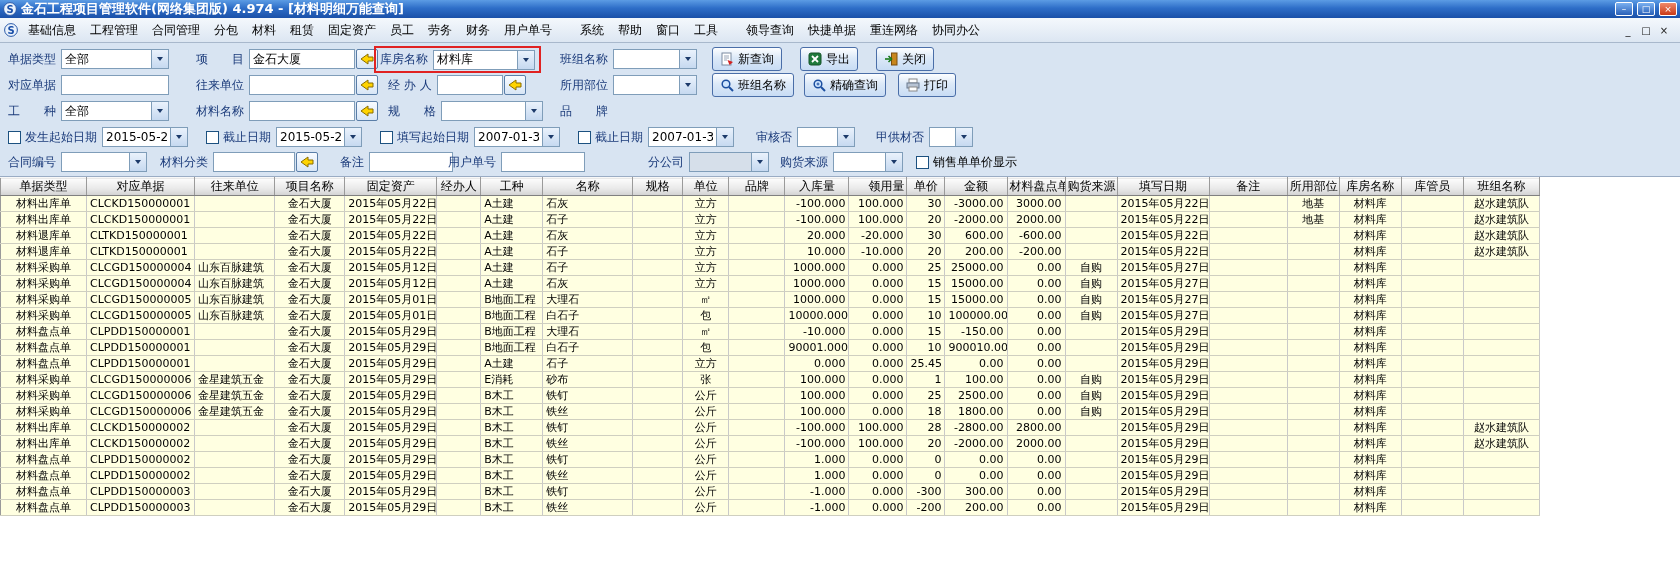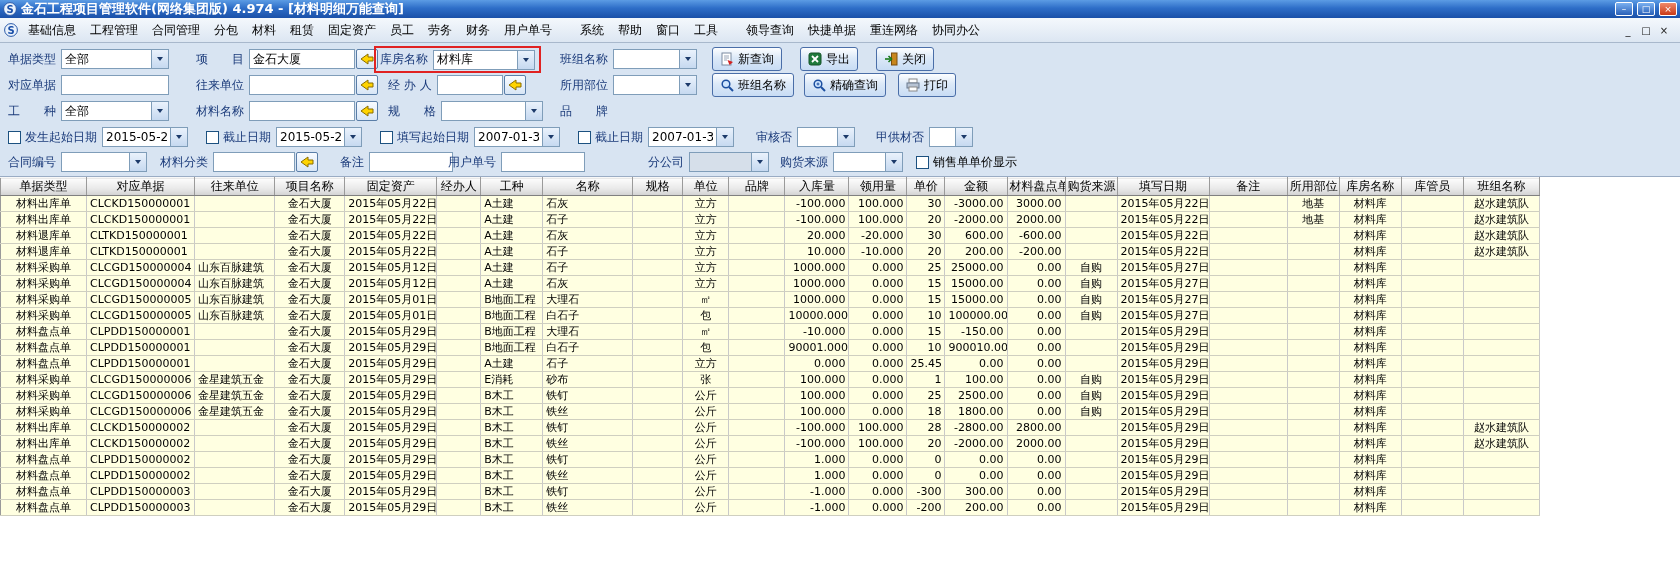--- a/index.html
+++ b/index.html
@@ -366,21 +366,21 @@
           <th style="width: 80px;">往来单位</th>
           <th style="width: 70px;">项目名称</th>
           <th style="width: 92px;">固定资产</th>
           <th style="width: 44px;">经办人</th>
           <th style="width: 62px;">工种</th>
           <th style="width: 90px;">名称</th>
           <th style="width: 50px;">规格</th>
           <th style="width: 46px;">单位</th>
           <th style="width: 56px;">品牌</th>
           <th style="width: 64px;">入库量</th>
-          <th style="width: 58px;">领用量</th>
+          <th style="width: 58px; text-align: right;">领用量</th>
           <th style="width: 38px;">单价</th>
           <th style="width: 62px;">金额</th>
           <th style="width: 58px;">材料盘点单</th>
           <th style="width: 52px;">购货来源</th>
           <th style="width: 92px;">填写日期</th>
           <th style="width: 78px;">备注</th>
           <th style="width: 52px;">所用部位</th>
           <th style="width: 62px;">库房名称</th>
           <th style="width: 62px;">库管员</th>
           <th style="width: 76px;">班组名称</th>

